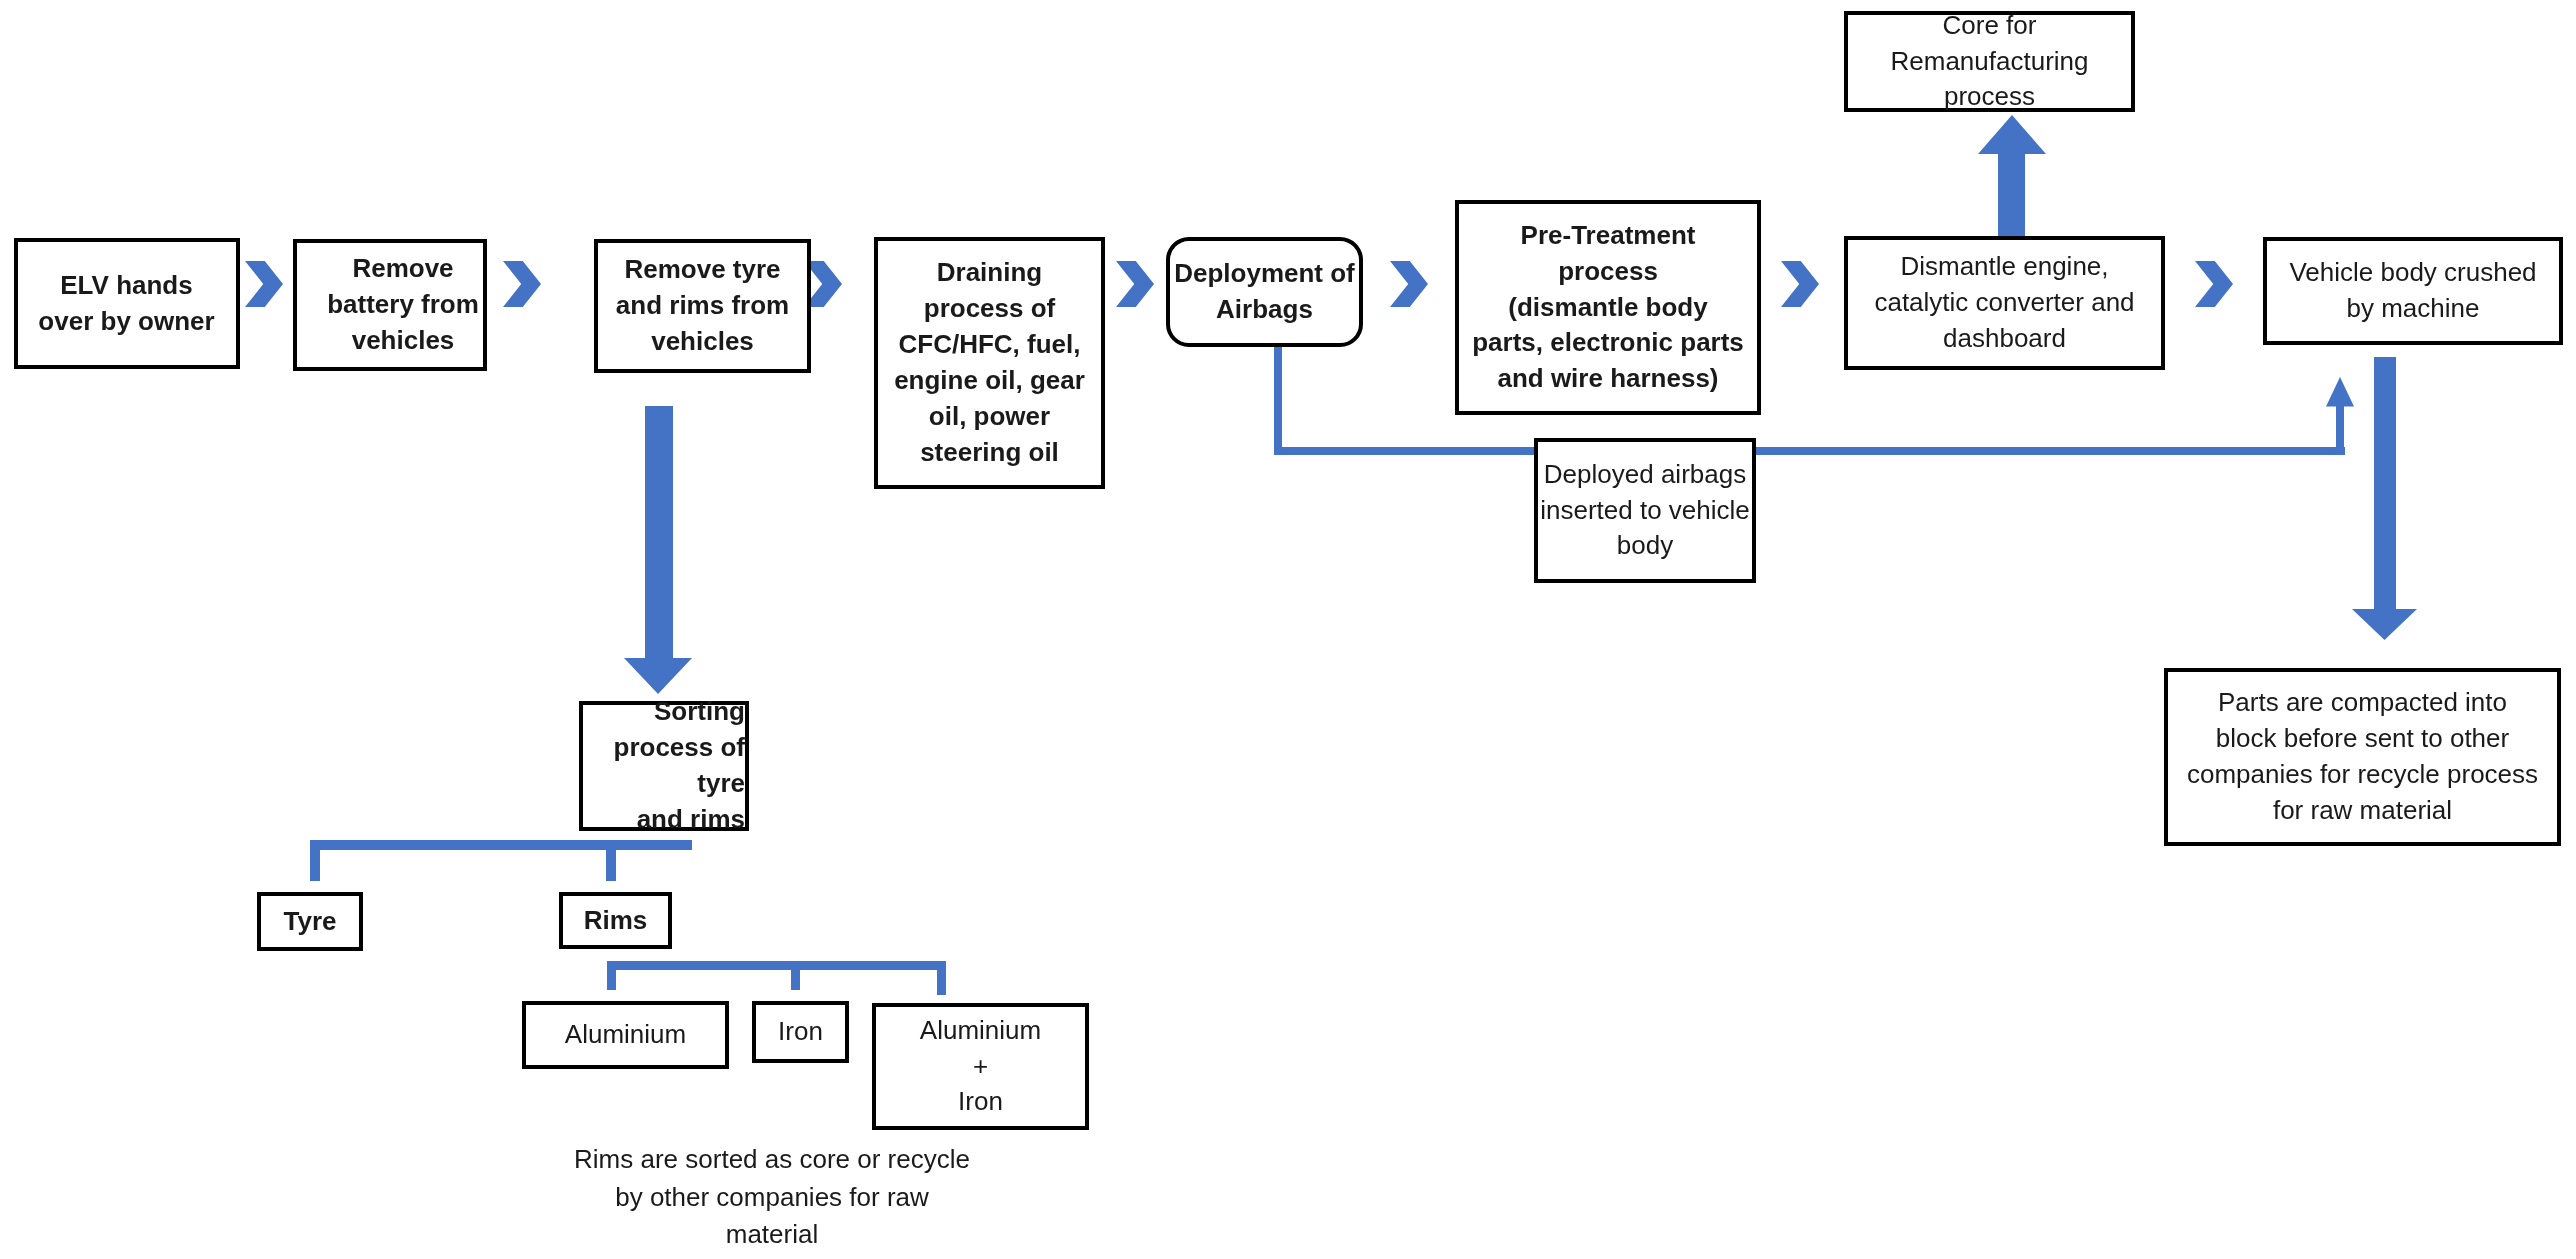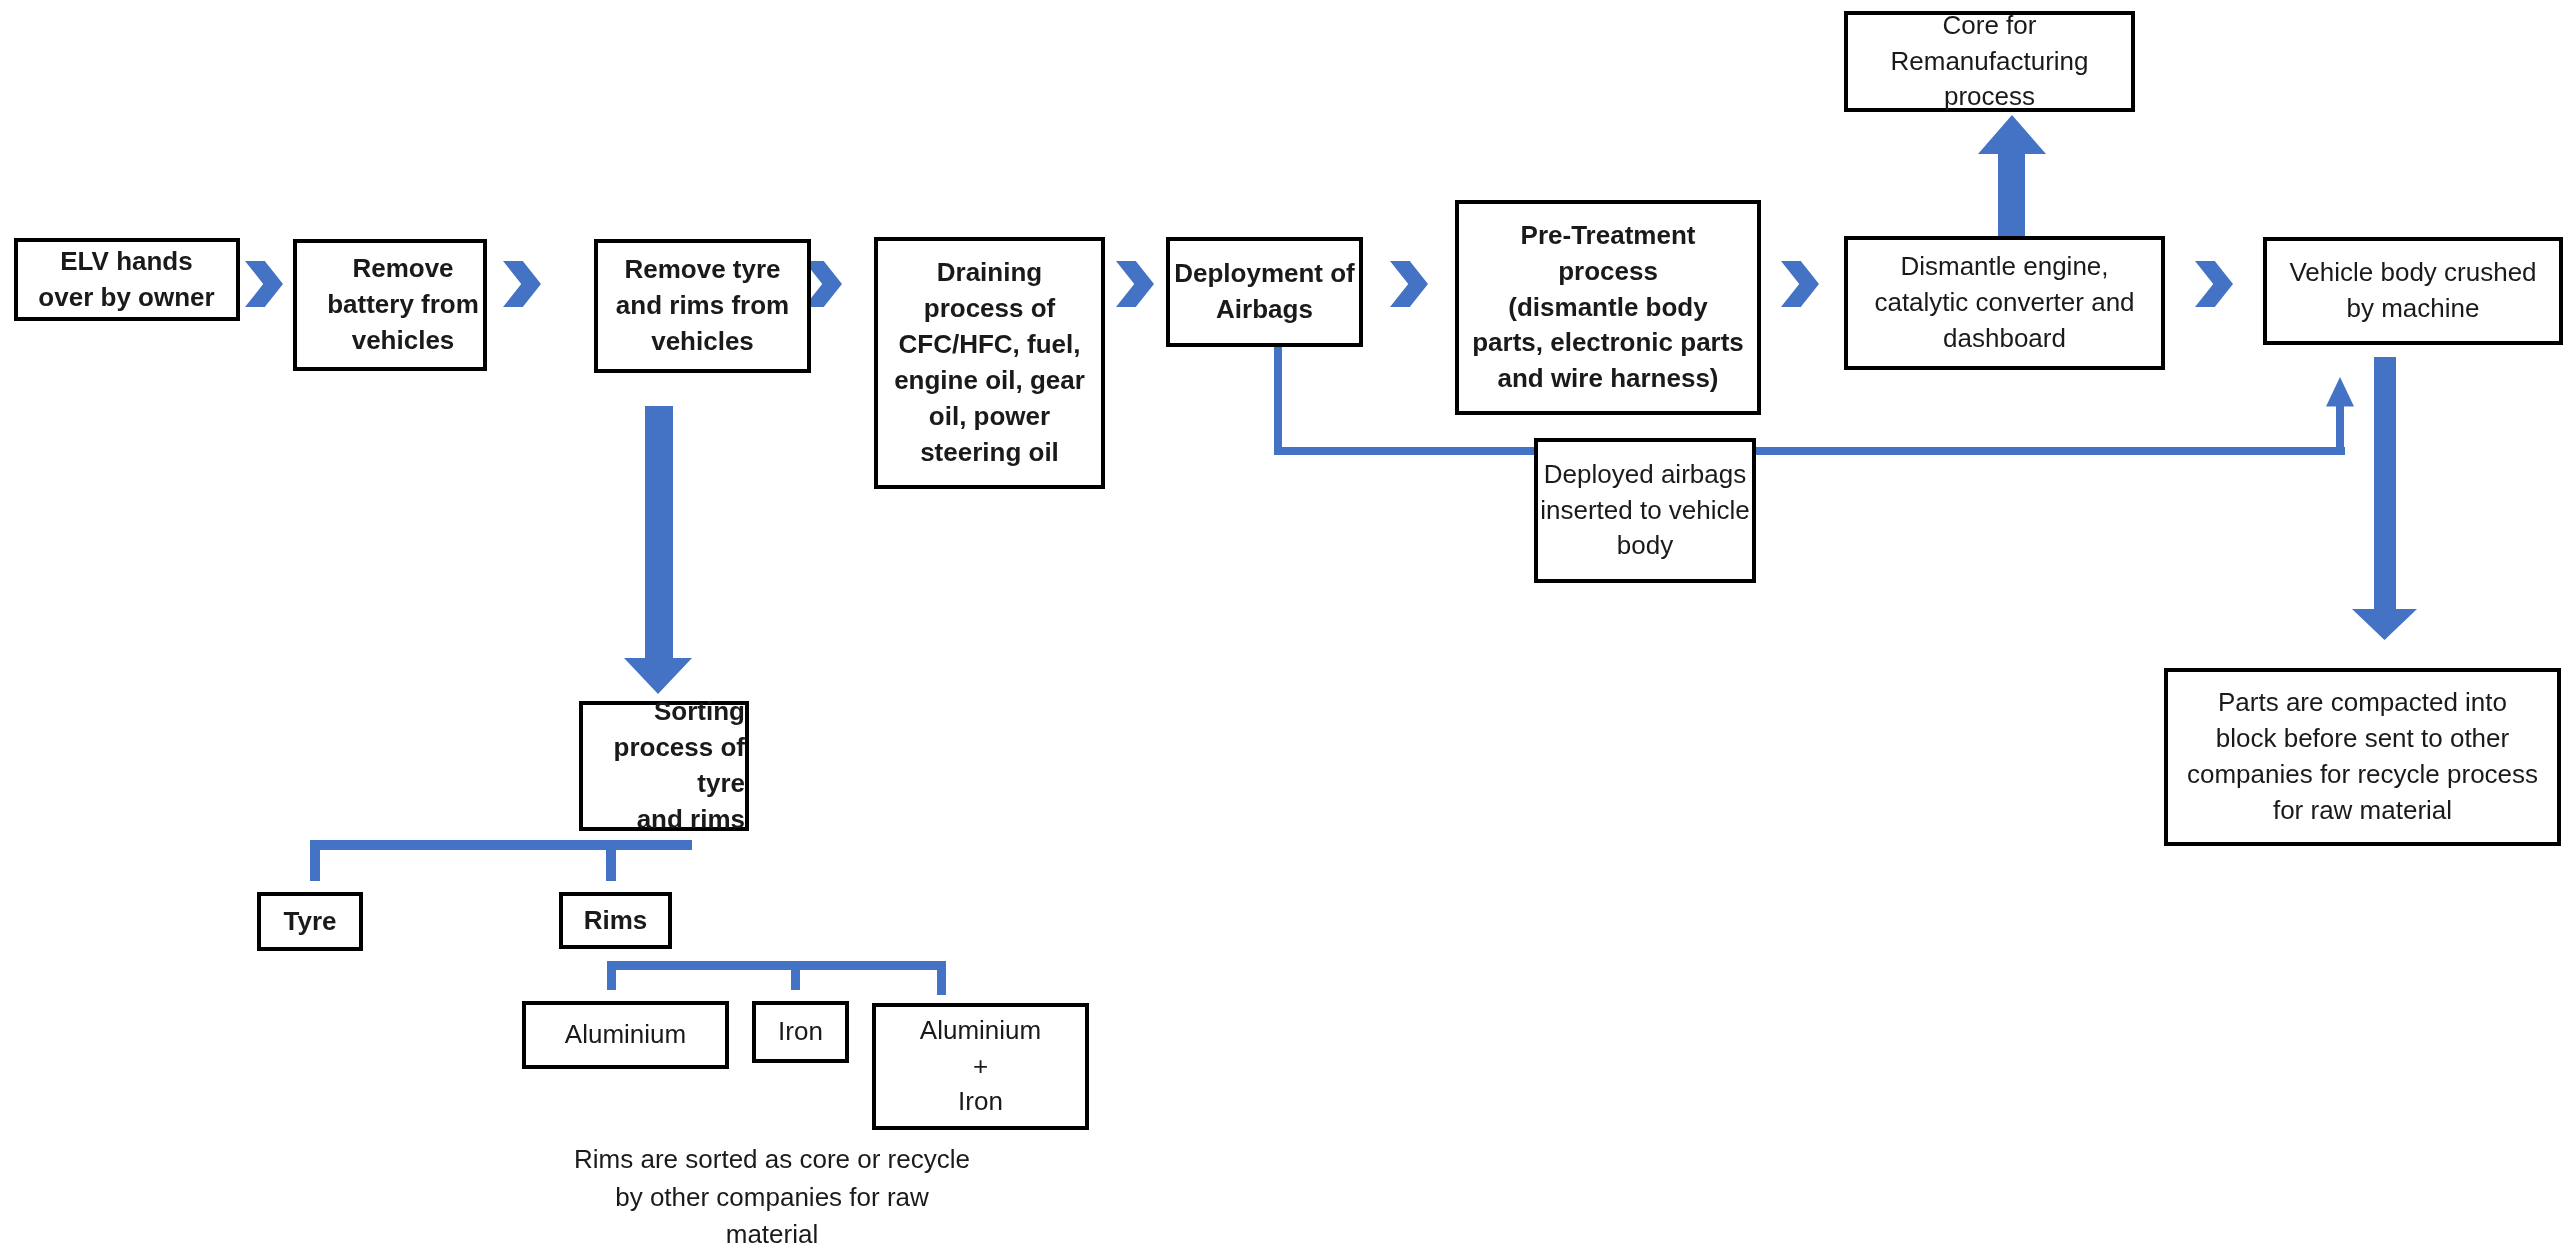--- a/index.html
+++ b/index.html
@@ -50,21 +50,21 @@
     text-align:center;
     white-space:pre-line;
     z-index:2;
   }
 </style>
 </head>
 <body>
 
 <div id="canvas">
 
-  <div class="box bold" style="left:13.5px;top:238px;width:226px;height:83px;">ELV hands
+  <div class="box bold" style="left:13.5px;top:238px;width:226px;height:131px;">ELV hands
 over by owner</div>
 
   <div class="chevron" style="left:245px;top:261px;"></div>
 
   <div class="box bold" style="left:293px;top:239px;width:194px;height:132px;padding-left:26px;">Remove
 battery from
 vehicles</div>
 
   <div class="chevron" style="left:503px;top:261px;"></div>
 
@@ -76,21 +76,21 @@
 
   <div class="box bold" style="left:874px;top:237px;width:231px;height:252px;">Draining
 process of
 CFC/HFC, fuel,
 engine oil, gear
 oil, power
 steering oil</div>
 
   <div class="chevron" style="left:1116px;top:261px;"></div>
 
-  <div class="box bold" style="left:1166px;top:237px;width:197px;height:110px;">Deployment of
+  <div class="box bold" style="left:1166px;top:237px;width:197px;height:110px;border-radius:23px;">Deployment of
 Airbags</div>
 
   <div class="chevron" style="left:1390px;top:261px;"></div>
 
   <div class="box bold" style="left:1455px;top:200px;width:306px;height:215px;">Pre-Treatment
 process
 (dismantle body
 parts, electronic parts
 and wire harness)</div>
 

